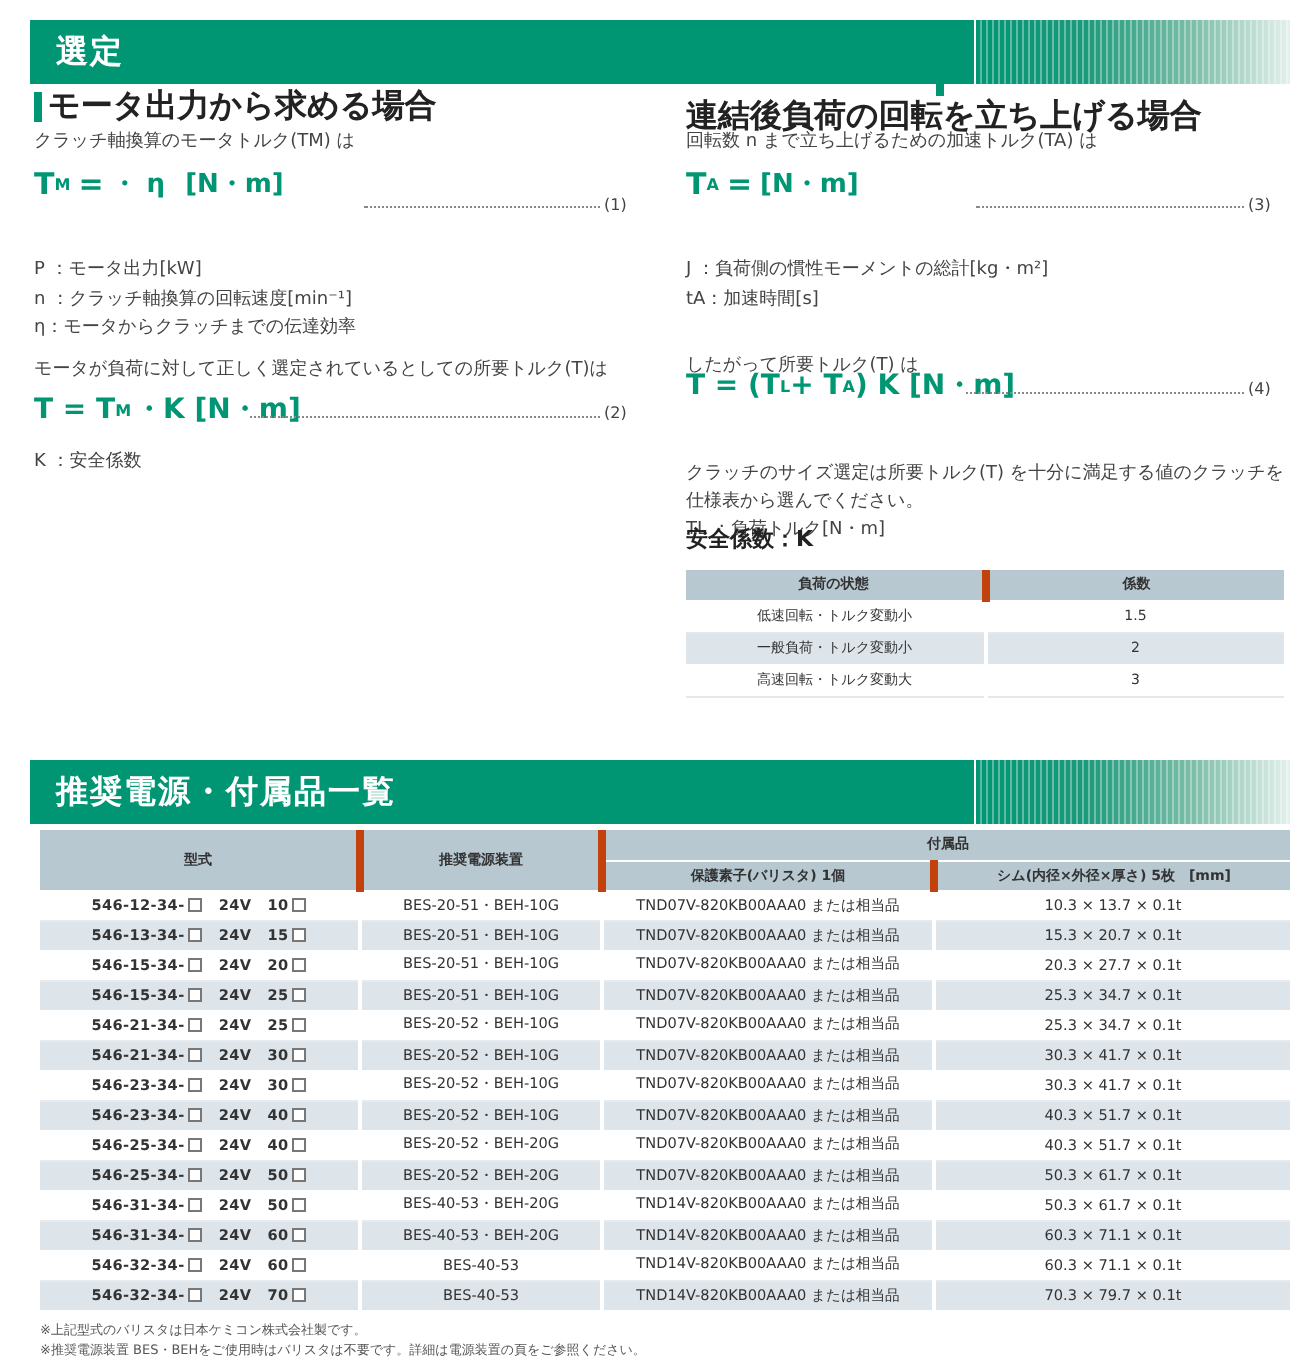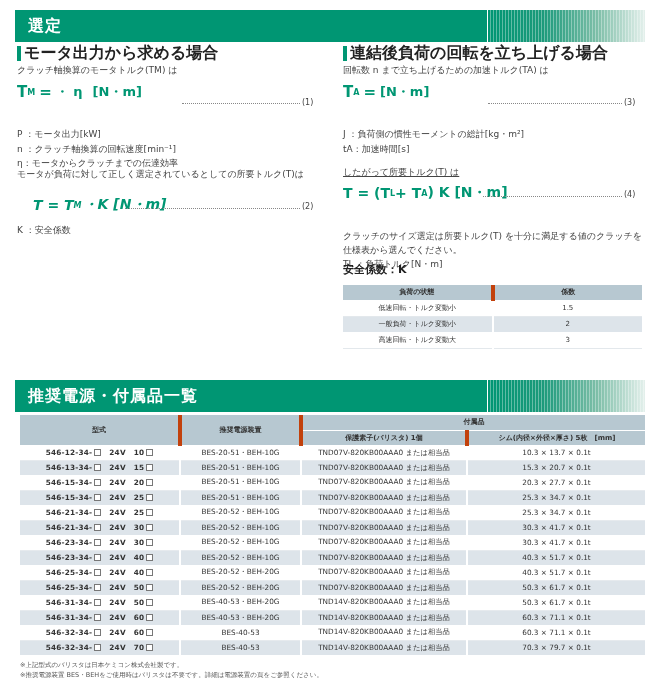--- a/index.html
+++ b/index.html
@@ -76,51 +76,51 @@
   <span style="font-size:13px; margin-right:10px;">・ η</span>
   <span style="font-size:13px;">[N・m]</span>
 </div>
 <div class="dots" style="left:182px; top:103px; width:118px;"></div>
 <div class="eqno" style="left:302px; top:98px;">(1)</div>
 
 <div class="txt" style="left:17px; top:128px;">P ：モータ出力[kW]</div>
 <div class="txt" style="left:17px; top:143px;">n ：クラッチ軸換算の回転速度[min⁻¹]</div>
 <div class="txt" style="left:17px; top:157px;">η：モータからクラッチまでの伝達効率</div>
 
-<div class="txt" style="left:17px; top:168px;">モータが負荷に対して正しく選定されているとしての所要トルク(T)は</div>
-
-<div class="formula" style="left:33px; top:196px; font-size:14px;font-style:italic;">
+<div class="txt" style="left:17px; top:178px;">モータが負荷に対して正しく選定されているとしての所要トルク(T)は</div>
+
+<div class="formula" style="left:17px; top:196px; font-size:14px;">
   <span>T = T</span>
     <sub>M</sub>
   <span style="margin-left:2px;">・K [N・m]</span>
 </div>
 <div class="dots" style="left:125px; top:208px; width:175px;"></div>
 <div class="eqno" style="left:302px; top:202px;">(2)</div>
 
 <div class="txt" style="left:17px; top:224px;">K ：安全係数</div>
 
-<div class="h2" style="left:343px; top:43px;">
+<div class="h2" style="left:343px; top:33px;flex-direction:column;">
   <span class="bar"></span>
   <span>連結後負荷の回転を立ち上げる場合</span>
 </div>
 <div class="txt" style="left:343px; top:64px;">回転数 n まで立ち上げるための加速トルク(TA) は</div>
 
 <div class="formula" style="left:343px; top:83px;">
   <span>T</span>
     <sub>A</sub>
   <span style="margin:0 4px;">=</span>
   <span style="font-size:13px;">[N・m]</span>
 </div>
 <div class="dots" style="left:488px; top:103px; width:134px;"></div>
 <div class="eqno" style="left:624px; top:98px;">(3)</div>
 
 <div class="txt" style="left:343px; top:128px;">J ：負荷側の慣性モーメントの総計[kg・m²]</div>
 <div class="txt" style="left:343px; top:143px;">tA：加速時間[s]</div>
 
-<div class="txt" style="left:343px; top:166px;text-decoration:underline;">したがって所要トルク(T) は</div>
+<div class="txt" style="left:343px; top:176px;">したがって所要トルク(T) は</div>
 
 <div class="formula" style="left:343px; top:184px; font-size:14px;">
   <span>T = (T</span>
     <sub>L</sub>
   <span> + T</span>
     <sub>A</sub>
   <span>) K [N・m]</span>
 </div>
 <div class="dots" style="left:483px; top:196px; width:139px;"></div>
 <div class="eqno" style="left:624px; top:190px;">(4)</div>

